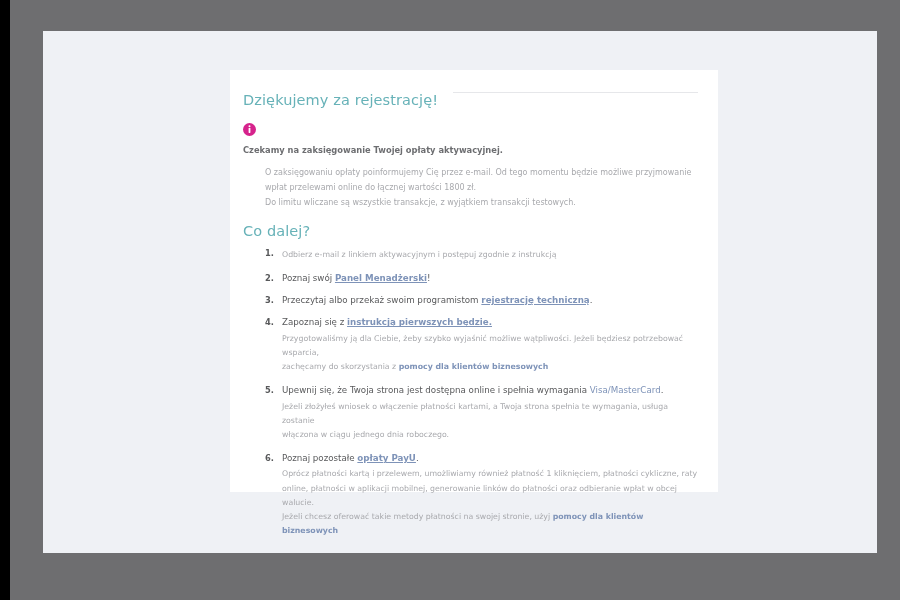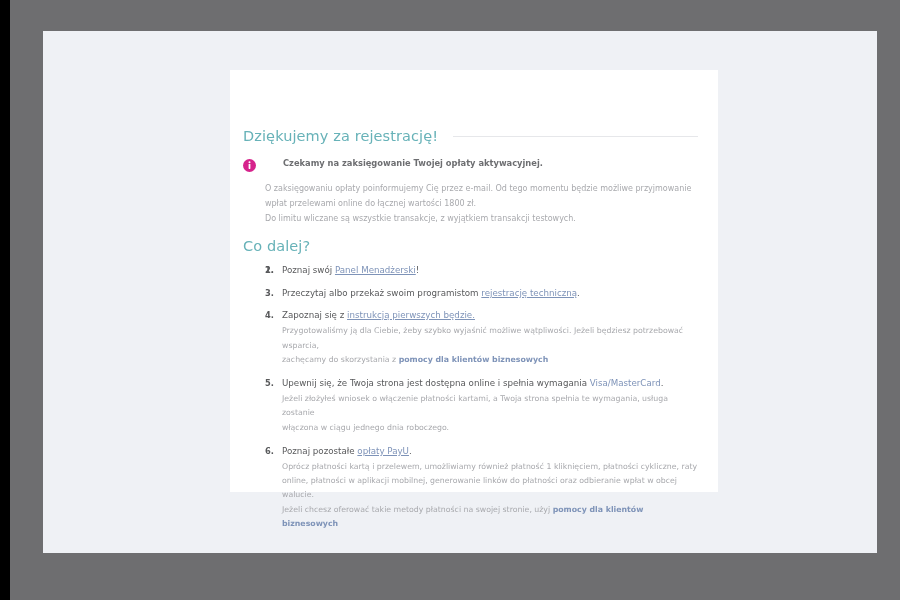--- a/index.html
+++ b/index.html
@@ -47,43 +47,42 @@
   }
 
   .card-inner {
     padding: 22px 20px 0 13px;
     box-sizing: border-box;
   }
 
   
   .section-heading-row {
     display: flex;
-    align-items: center;
     gap: 15px;
-    margin-top: 36px;
   }
   .section-heading {
     color: #67b2b8;
     font-size: 14.5px;
     font-weight: 400;
     white-space: nowrap;
     letter-spacing: 0.1px;
   }
   .heading-rule {
     flex: 1 1 auto;
     height: 1px;
     background: #e6e7ea;
   }
 
   
   .info-row {
     display: flex;
     align-items: flex-start;
-    gap: 27px;
+    gap: 9px;
     margin-top: 14px;
+    flex-direction: column;
   }
   .info-icon {
     flex: 0 0 auto;
     width: 13px;
     height: 13px;
     margin-top: 1px;
   }
   .info-text {
     font-size: 8.3px;
     color: #6d6e71;
@@ -137,20 +136,21 @@
   .step-desc {
     font-size: 7.8px;
     color: #a8a9ad;
     line-height: 1.82;
     margin-top: 3px;
   }
 
   a.lnk {
     color: #7e93b8;
     text-decoration: underline;
+    font-weight: bold;
   }
   a.lnk-plain {
     color: #7e93b8;
     text-decoration: none;
     margin-top: 8px;
   }
   a.lnk-bold {
     color: #7e93b8;
     text-decoration: none;
     font-weight: bold;
@@ -183,20 +183,21 @@
           <p>O zaksięgowaniu opłaty poinformujemy Cię przez e-mail. Od tego momentu będzie możliwe przyjmowanie wpłat przelewami online do łącznej wartości 1800 zł.</p>
           <p>Do limitu wliczane są wszystkie transakcje, z wyjątkiem transakcji testowych.</p>
         </div>
 
         <div id="next-steps-heading-wrap">
           <div class="section-heading">Co dalej?</div>
         </div>
 
         <ol class="steps" id="steps-list">
             <li>
+              <div class="step-desc">Odbierz e-mail z linkiem aktywacyjnym i postępuj zgodnie z instrukcją</div>
             </li>
             <li>
               <div class="step-title">Poznaj swój <a href="#" class="lnk">Panel Menadżerski</a>!</div>
             </li>
             <li>
               <div class="step-title">Przeczytaj albo przekaż swoim programistom <a href="#" class="lnk">rejestrację techniczną</a>.</div>
             </li>
             <li>
               <div class="step-title">Zapoznaj się z <a href="#" class="lnk">instrukcją pierwszych będzie.</a></div>
               <div class="step-desc">Przygotowaliśmy ją dla Ciebie, żeby szybko wyjaśnić możliwe wątpliwości. Jeżeli będziesz potrzebować wsparcia,<br>zachęcamy do skorzystania z <a href="#" class="lnk-bold">pomocy dla klientów biznesowych</a></div>

